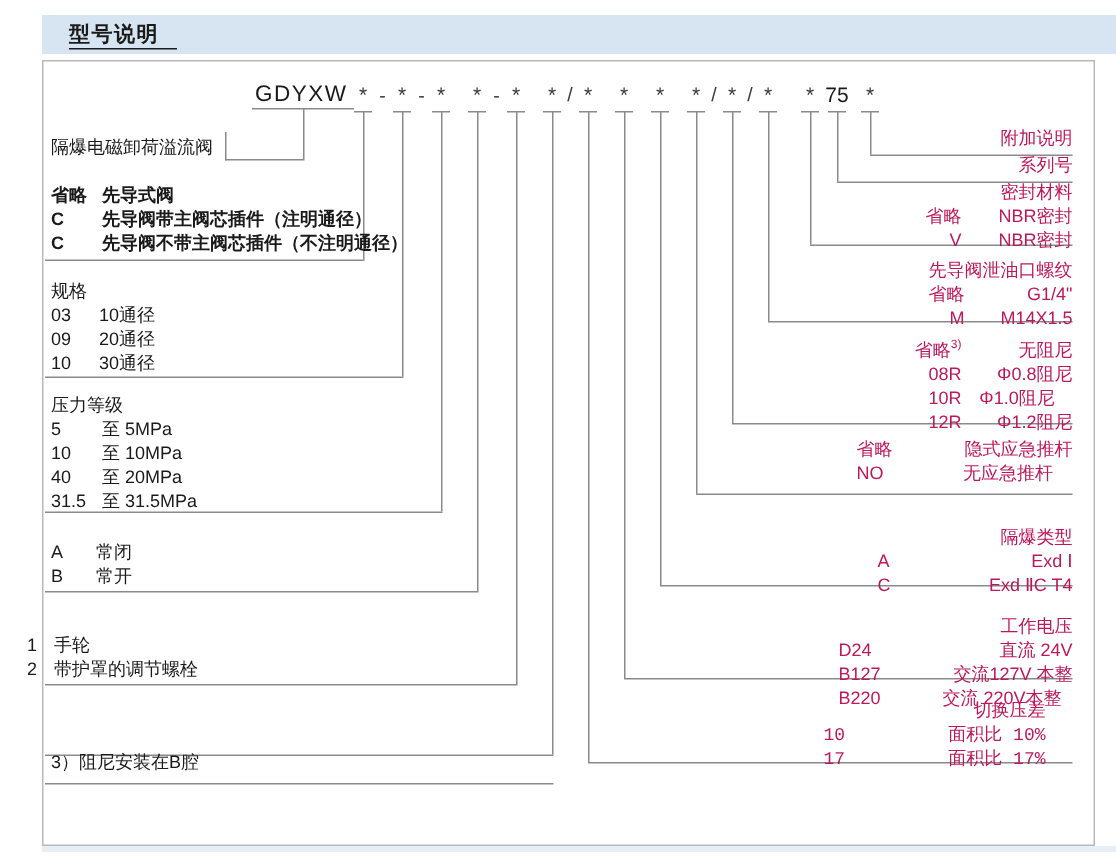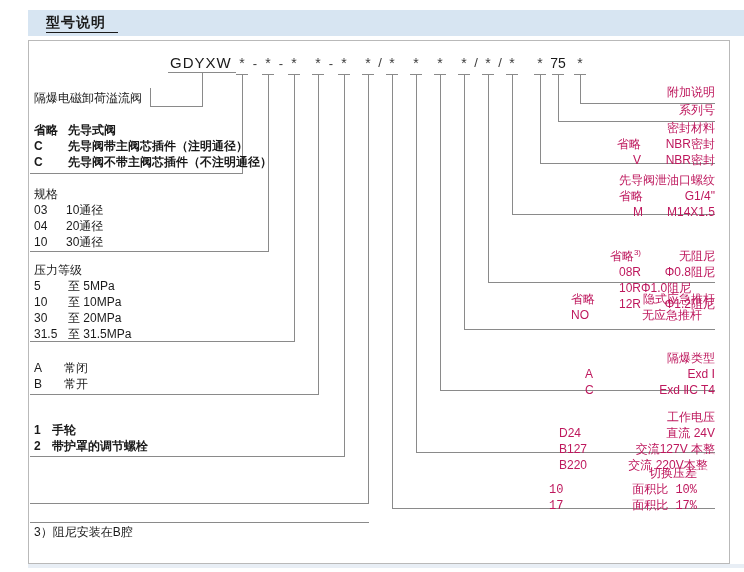--- a/index.html
+++ b/index.html
@@ -177,44 +177,44 @@
 
   <div class="lbl" style="left:34px;top:122px;font-weight:bold;">
     <span class="row"><span class="k" style="width:34px">省略</span><span>先导式阀</span></span>
     <span class="row"><span class="k" style="width:34px">C</span><span>先导阀带主阀芯插件（注明通径）</span></span>
     <span class="row"><span class="k" style="width:34px">C</span><span>先导阀不带主阀芯插件（不注明通径）</span></span>
   </div>
 
   <div class="lbl" style="left:34px;top:186px;">
     <span class="row">规格</span>
     <span class="row"><span class="k" style="width:32px">03</span><span>10通径</span></span>
-    <span class="row"><span class="k" style="width:32px">04</span><span>20通径</span></span>
+    <span class="row"><span class="k" style="width:32px">09</span><span>20通径</span></span>
     <span class="row"><span class="k" style="width:32px">10</span><span>30通径</span></span>
   </div>
 
   <div class="lbl" style="left:34px;top:262px;">
     <span class="row">压力等级</span>
     <span class="row"><span class="k" style="width:34px">5</span><span>至  5MPa</span></span>
     <span class="row"><span class="k" style="width:34px">10</span><span>至 10MPa</span></span>
-    <span class="row"><span class="k" style="width:34px">30</span><span>至 20MPa</span></span>
+    <span class="row"><span class="k" style="width:34px">40</span><span>至 20MPa</span></span>
     <span class="row"><span class="k" style="width:34px">31.5</span><span>至 31.5MPa</span></span>
   </div>
 
   <div class="lbl" style="left:34px;top:360px;">
     <span class="row"><span class="k" style="width:30px">A</span><span>常闭</span></span>
     <span class="row"><span class="k" style="width:30px">B</span><span>常开</span></span>
   </div>
 
-  <div class="lbl" style="left:34px;top:422px;font-weight:bold;">
+  <div class="lbl" style="left:18px;top:422px;">
     <span class="row"><span class="k" style="width:18px">1</span><span>手轮</span></span>
     <span class="row"><span class="k" style="width:18px">2</span><span>带护罩的调节螺栓</span></span>
   </div>
 
 
-  <div class="lbl" style="left:34px;top:524px;">3）阻尼安装在B腔</div>
+  <div class="lbl" style="left:34px;top:500px;">3）阻尼安装在B腔</div>
 
   <div class="lbl-r" style="right:29px;top:84px;">
     <span class="row">附加说明</span>
   </div>
 
   <div class="lbl-r" style="right:29px;top:102px;">
     <span class="row">系列号</span>
   </div>
 
   <div class="lbl-r" style="right:29px;top:120px;">
@@ -222,24 +222,24 @@
     <span class="row"><span class="k" style="width:46px;text-align:right">省略</span><span class="k" style="width:74px;text-align:right">NBR密封</span></span>
     <span class="row"><span class="k" style="width:46px;text-align:right">V</span><span class="k" style="width:74px;text-align:right">NBR密封</span></span>
   </div>
 
   <div class="lbl-r" style="right:29px;top:172px;">
     <span class="row">先导阀泄油口螺纹</span>
     <span class="row"><span class="k" style="width:48px;text-align:right">省略</span><span class="k" style="width:72px;text-align:right">G1/4"</span></span>
     <span class="row"><span class="k" style="width:48px;text-align:right">M</span><span class="k" style="width:72px;text-align:right">M14X1.5</span></span>
   </div>
 
-  <div class="lbl-r" style="right:29px;top:222px;margin-top:23px;">
+  <div class="lbl-r" style="right:29px;top:222px;">
     <span class="row"><span class="k" style="width:56px;text-align:right"><span>省略</span><span class="sup">3)</span></span><span class="k" style="width:74px;text-align:right">无阻尼</span></span>
     <span class="row"><span class="k" style="width:56px;text-align:right">08R</span><span class="k" style="width:74px;text-align:right">Φ0.8阻尼</span></span>
-    <span class="row"><span class="k" style="width:56px;">10R</span><span class="k" style="width:74px;text-align:left">Φ1.0阻尼</span></span>
+    <span class="row"><span class="k" style="width:56px;">10R</span><span class="k" style="width:74px;text-align:center">Φ1.0阻尼</span></span>
     <span class="row"><span class="k" style="width:56px;text-align:right">12R</span><span class="k" style="width:74px;text-align:right">Φ1.2阻尼</span></span>
   </div>
 
   <div class="lbl-r" style="right:29px;top:291px;">
     <span class="row"><span class="k" style="width:58px;text-align:left">省略</span><span class="k" style="width:86px;text-align:right">隐式应急推杆</span></span>
     <span class="row"><span class="k" style="width:58px;text-align:left">NO</span><span class="k" style="width:86px;text-align:center">无应急推杆</span></span>
   </div>
 
   <div class="lbl-r" style="right:29px;top:350px;">
     <span class="row">隔爆类型</span>

